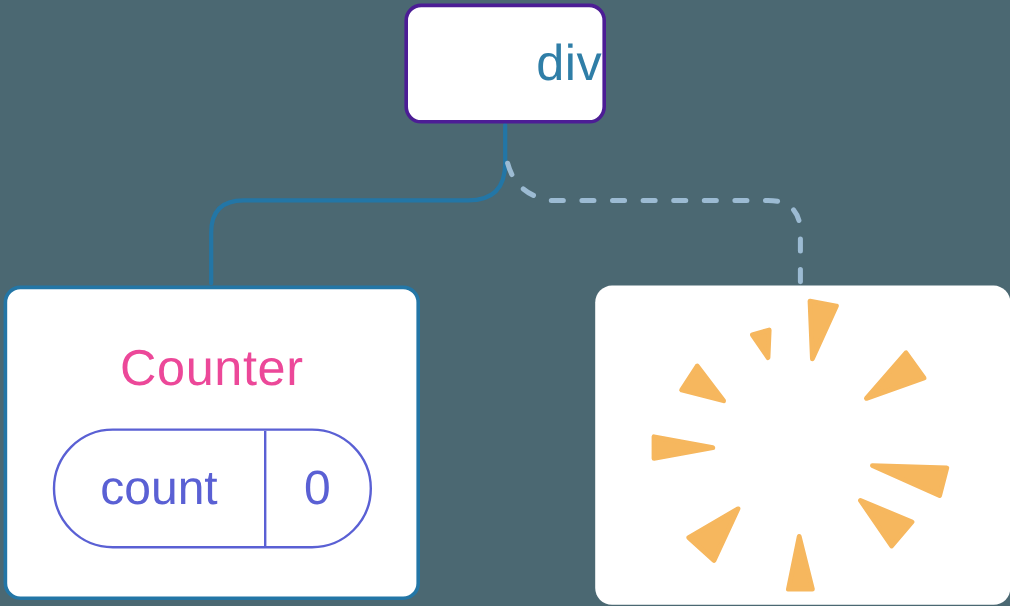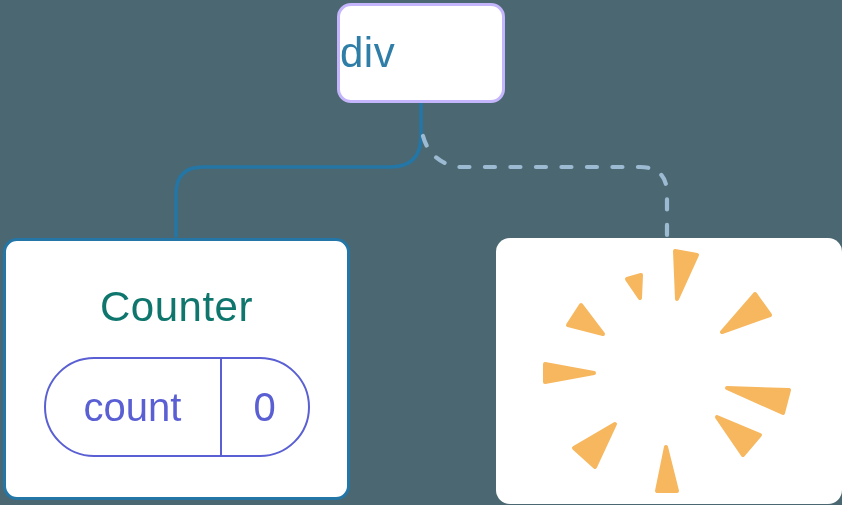--- a/index.html
+++ b/index.html
@@ -23,42 +23,42 @@
   .node {
     position: absolute;
     background: #FFFFFF;
     border-radius: 14px;
     box-sizing: border-box;
     z-index: 2;
   }
   .node-root {
     left: 337px; top: 3px;
     width: 168px; height: 100px;
-    border: 3px solid #c4b5fd;
-    display: flex; align-items: center; justify-content: flex-start;
+    border: 3px solid #4c1d95;
+    display: flex; align-items: center; justify-content: flex-end;
   }
   .node-label {
     font-size: 42px;
     font-weight: 500;
     color: #2F7EA7;
     letter-spacing: 0.5px;
   }
   .node-counter {
     left: 3px; top: 238px;
     width: 347px; height: 262px;
     border: 3px solid #2376A6;
   }
   .counter-title {
     position: absolute;
     top: 42px; left: 0;
     width: 100%;
     text-align: center;
     font-size: 42px;
     font-weight: 500;
-    color: #0f766e;
+    color: #ec4899;
     letter-spacing: 0.5px;
   }
   .state-pill {
     position: absolute;
     top: 116px; left: 50%;
     transform: translateX(-50%);
     width: 266px; height: 100px;
     border: 2.5px solid #5A60D4;
     border-radius: 50px;
     box-sizing: border-box;

